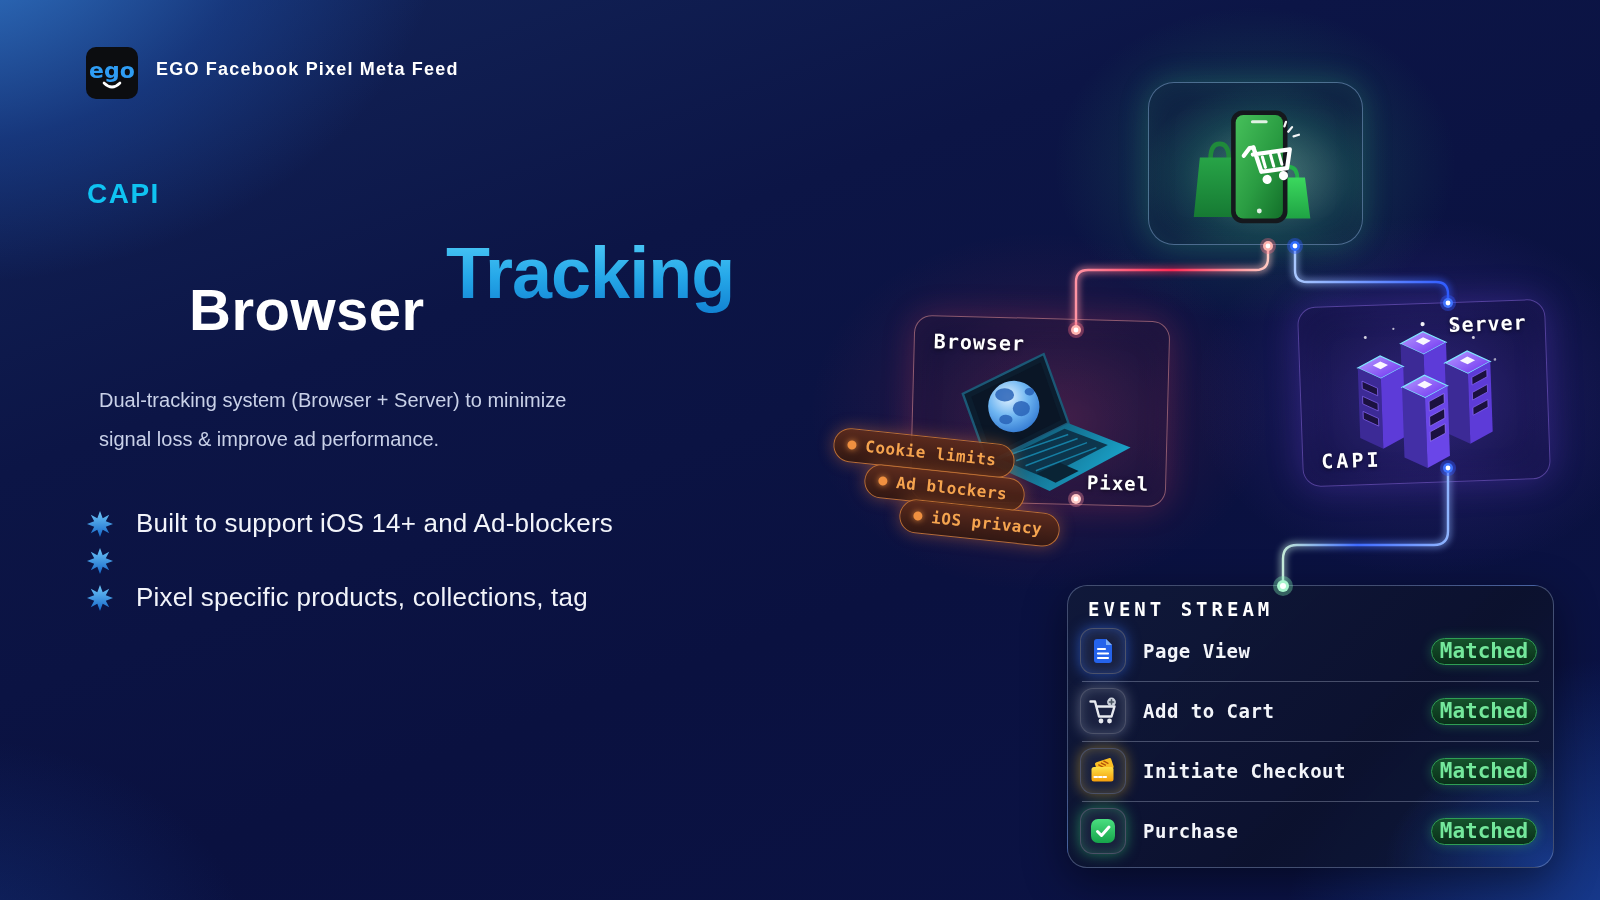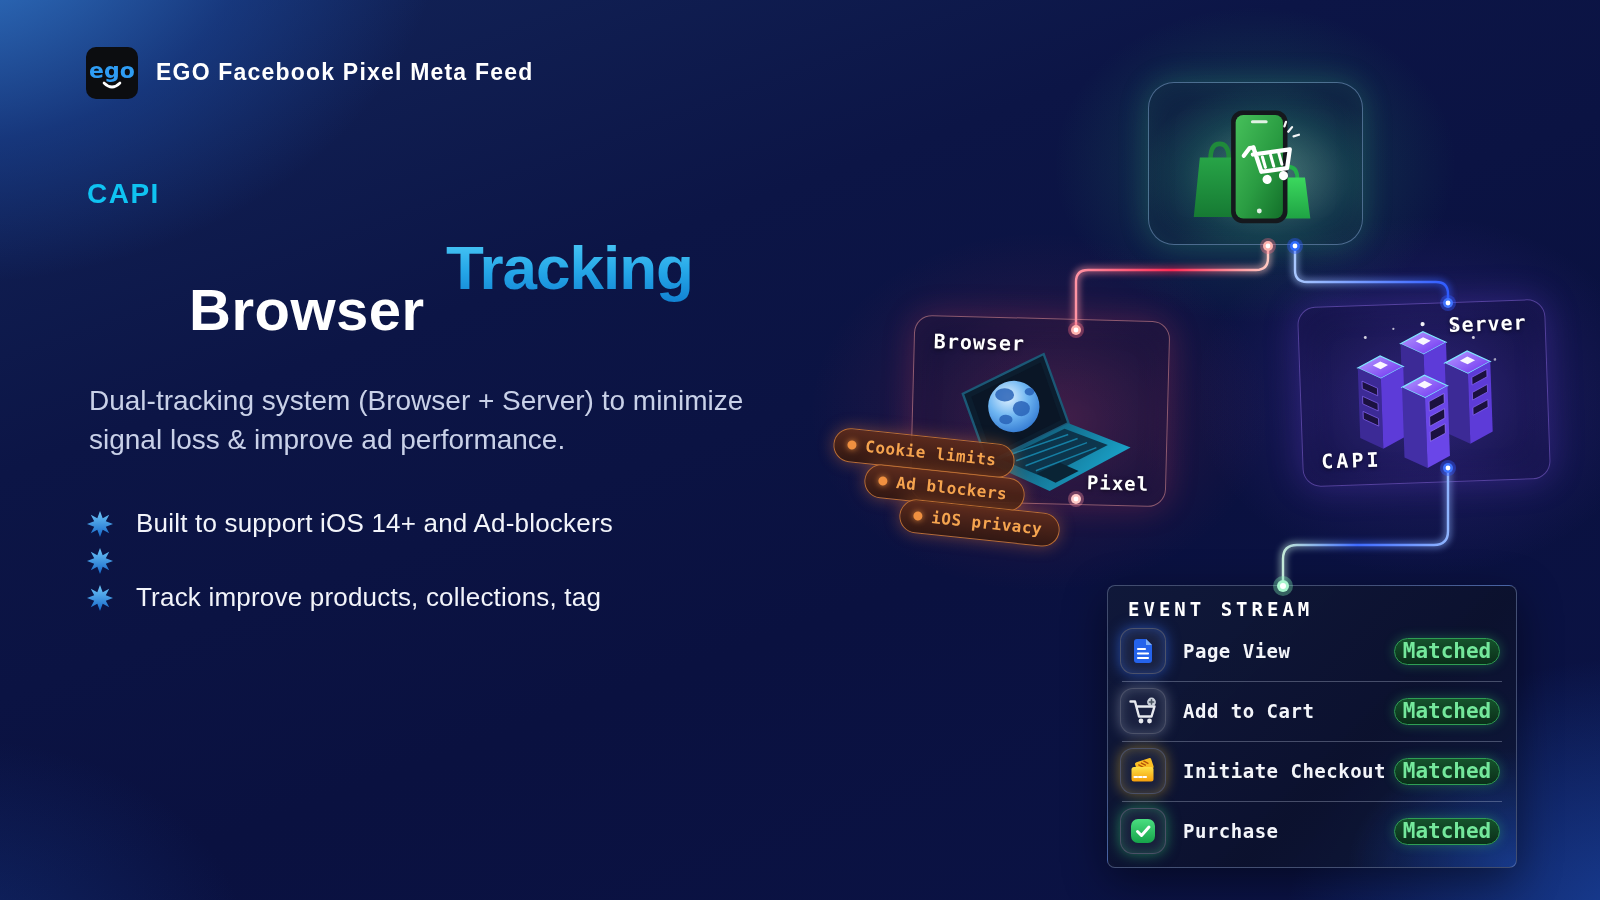--- a/index.html
+++ b/index.html
@@ -13,34 +13,34 @@
       radial-gradient(430px 330px at -2% 106%, rgba(26,72,162,0.35), rgba(10,18,60,0) 65%),
       radial-gradient(280px 220px at 1255px 165px, rgba(60,225,130,0.20), rgba(0,0,0,0) 72%),
       radial-gradient(320px 250px at 1040px 412px, rgba(255,62,92,0.15), rgba(0,0,0,0) 72%),
       radial-gradient(320px 250px at 1424px 396px, rgba(142,82,255,0.20), rgba(0,0,0,0) 72%),
       linear-gradient(160deg, #13255a 0%, #0c1546 32%, #0a1140 62%, #0b1345 100%);
   }
   .mono { font-family:"DejaVu Sans Mono","Liberation Mono",monospace; }
 
   
   .logo { position:absolute; left:86px; top:47px; width:52px; height:52px; }
-  .app-title { position:absolute; left:156px; top:59px; font-size:23px; font-weight:700;
+  .app-title { position:absolute; left:156px; top:59px; font-size:18px; font-weight:700;
     color:#ffffff; letter-spacing:1.2px; }
 
   
   .eyebrow { position:absolute; left:87px; top:178px; font-size:28px; font-weight:700;
     color:#0fc3f2; letter-spacing:1.5px; }
   .h1a { position:absolute; left:85px; top:206px; font-size:58px; font-weight:700; color:#ffffff; letter-spacing:0.5px; }
   .h1b { position:absolute; left:189px; top:276px; font-size:58px; font-weight:700; color:#ffffff; letter-spacing:0.5px; }
-  .h1accent { position:absolute; left:446px; top:232px; font-size:62px; font-weight:700; letter-spacing:-1px;
+  .h1accent { position:absolute; left:446px; top:232px; font-size:72px; font-weight:700; letter-spacing:-1px;
     background:linear-gradient(180deg,#4cc9f6 8%, #25a7e8 55%, #1181d2 100%);
     -webkit-background-clip:text; background-clip:text; color:transparent; }
 
   
-  .desc { position:absolute; left:89px; top:381px; font-size:28px; line-height:39px; color:#c9d1e8; }
+  .desc { position:absolute; left:99px; top:381px; font-size:20px; line-height:39px; color:#c9d1e8; }
 
   
   .features { position:absolute; left:86px; top:505px; display:flex; flex-direction:column; }
   .feature { display:flex; align-items:center; gap:22px; height:37px; }
   .feature-label { font-size:26px; color:#f2f4fa; letter-spacing:0.2px; }
   .star { width:28px; height:28px; flex:0 0 28px; }
 
   
   .card { position:absolute; border-radius:18px; }
   .phone-card { left:1148px; top:82px; width:215px; height:163px; border-radius:26px;
@@ -72,26 +72,26 @@
     padding:6px 17px 7px 13px; border-radius:19px;
     background:linear-gradient(180deg, rgba(96,44,26,0.92), rgba(52,24,16,0.94));
     border:1.5px solid #bb6d32; box-shadow:0 0 16px rgba(235,125,55,0.4);
     color:#f5a44f; font-size:16px; font-weight:700; letter-spacing:0.5px; white-space:nowrap; }
   .blocker .dot { width:9px; height:9px; border-radius:50%; background:#f09040; box-shadow:0 0 6px rgba(240,144,64,0.9); }
   .blocker-1 { left:833px; top:436px; transform:rotate(6deg); }
   .blocker-2 { left:864px; top:471px; transform:rotate(6deg); }
   .blocker-3 { left:899px; top:506px; transform:rotate(6deg); }
 
   
-  .event-panel { position:absolute; left:1067px; top:585px; width:410px; height:283px; border-radius:8px;
+  .event-panel { position:absolute; left:1067px; top:585px; width:487px; height:283px; border-radius:20px;
     border:1px solid rgba(165,185,225,0.35);
     background:
       radial-gradient(240px 170px at 100% 100%, rgba(34,96,228,0.45), rgba(0,0,0,0) 70%),
       linear-gradient(135deg, rgba(17,25,58,0.93) 0%, rgba(12,18,46,0.96) 60%, rgba(14,24,60,0.95) 100%);
-    box-shadow:0 12px 44px rgba(0,0,0,0.45);margin-left:40px; }
+    box-shadow:0 12px 44px rgba(0,0,0,0.45); }
   .event-title { position:absolute; left:20px; top:12px; font-size:19px; font-weight:700;
     color:#ffffff; letter-spacing:4px; }
   .event-rows { position:absolute; left:0; top:35px; width:100%; }
   .event-row { display:flex; align-items:center; height:60px; padding:0 16px 0 12px; position:relative; }
   .event-row + .event-row::before { content:""; position:absolute; left:14px; right:14px; top:0;
     height:1px; background:rgba(205,215,240,0.30); }
   .evt-icon { width:46px; height:46px; border-radius:13px; flex:0 0 46px;
     display:flex; align-items:center; justify-content:center;
     border:1px solid rgba(255,255,255,0.22); background:rgba(255,255,255,0.05); }
   .glow-blue   { box-shadow:0 0 14px rgba(60,120,255,0.55), inset 0 0 12px rgba(60,120,255,0.35); }
@@ -143,21 +143,21 @@
     </div>
     <div class="feature">
       <svg class="star" viewBox="0 0 28 28">
         <path fill="url(#stg1)" d="M14 1 L16.7 8.2 L23.2 4.8 L19.8 11.3 L27 14 L19.8 16.7 L23.2 23.2 L16.7 19.8 L14 27 L11.3 19.8 L4.8 23.2 L8.2 16.7 L1 14 L8.2 11.3 L4.8 4.8 L11.3 8.2 Z"></path>
       </svg>
     </div>
     <div class="feature">
       <svg class="star" viewBox="0 0 28 28">
         <path fill="url(#stg1)" d="M14 1 L16.7 8.2 L23.2 4.8 L19.8 11.3 L27 14 L19.8 16.7 L23.2 23.2 L16.7 19.8 L14 27 L11.3 19.8 L4.8 23.2 L8.2 16.7 L1 14 L8.2 11.3 L4.8 4.8 L11.3 8.2 Z"></path>
       </svg>
-      <span class="feature-label">Track improve products, collections, tag</span>
+      <span class="feature-label">Pixel specific products, collections, tag</span>
     </div>
   </div>
 
   <div class="card phone-card">
     <svg class="phone-art" viewBox="0 0 210 170">
       <defs>
         <linearGradient id="phScr" x1="0" y1="0" x2="1" y2="1">
           <stop offset="0" stop-color="#46c05a"></stop>
             <stop offset="0.55" stop-color="#2a9c42"></stop>
             <stop offset="1" stop-color="#13702a"></stop>

